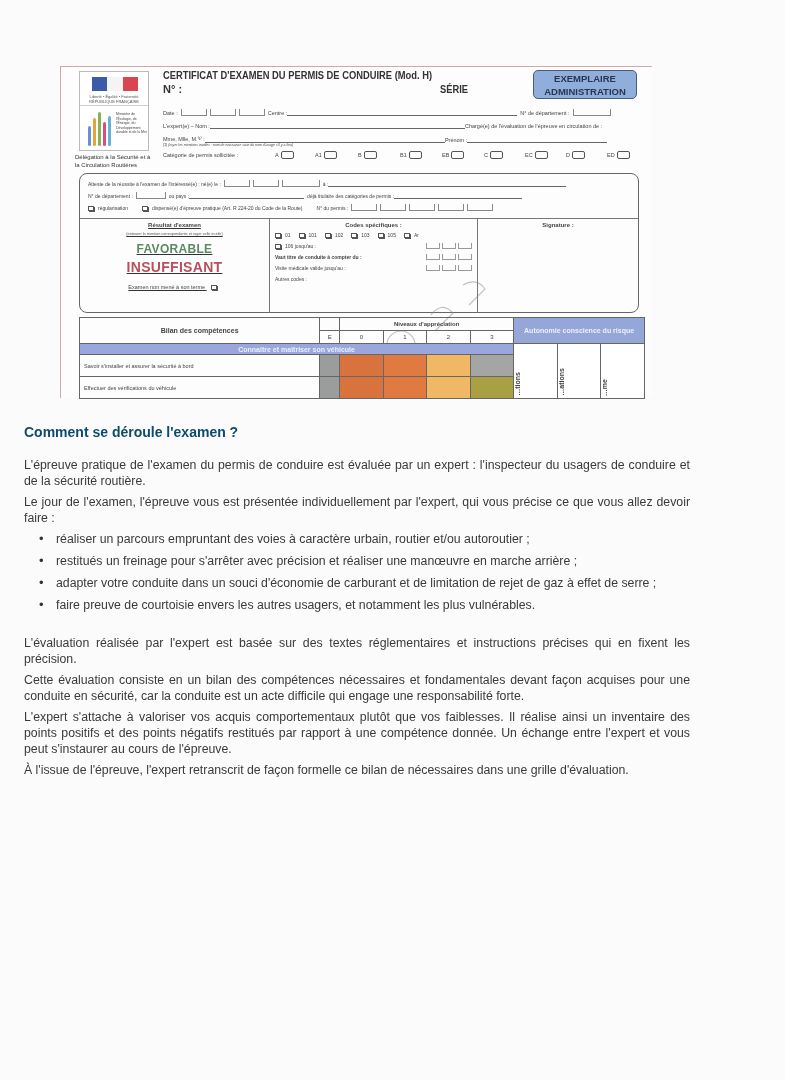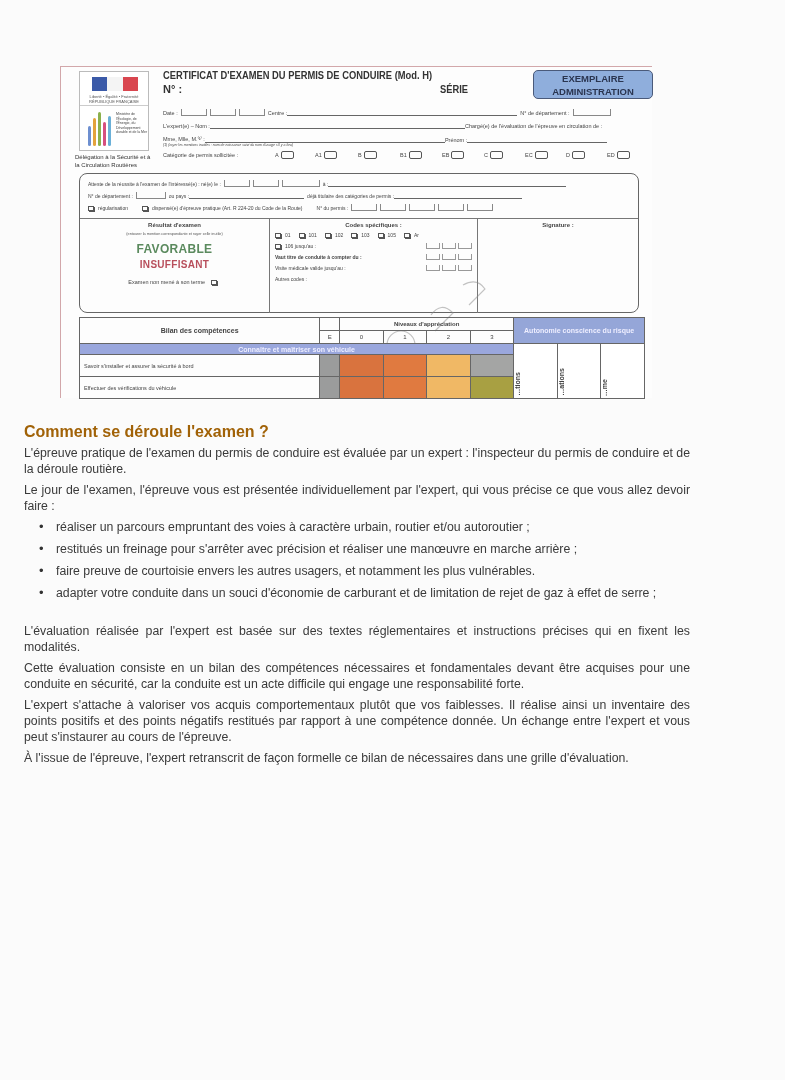--- a/index.html
+++ b/index.html
@@ -22,41 +22,41 @@
   .logo-bottom { position: relative; height: 45px; }
   .logo-bars { position: absolute; left: 6px; top: 6px; width: 28px; height: 34px; }
   .logo-bars i { position: absolute; bottom: 0; width: 3px; border-radius: 2px; }
   .logo-bottom .min { position: absolute; left: 36px; top: 6px; font-size: 3.5px; line-height: 4.5px; color: #444; }
   .delegation { position: absolute; left: 14px; top: 86px; font-size: 6px; line-height: 8px; color: #333; width: 80px; }
 
   .title { position: absolute; left: 102px; top: 2px; font-weight: bold; font-size: 11px; color: #333; letter-spacing: 0; transform: scaleX(0.85); transform-origin: left; white-space: nowrap; }
   .num { position: absolute; left: 102px; top: 16px; font-weight: bold; font-size: 11px; color: #333; }
   .serie { position: absolute; left: 379px; top: 16px; font-weight: bold; font-size: 11px; color: #333; transform: scaleX(0.85); transform-origin: left;}
   .exemplaire {
-    position: absolute; left: 472px; top: 3px; width: 120px; height: 29px;
+    position: absolute; left: 472px; top: 3px; width: 104px; height: 29px;
     background: #8faedc; border: 1px solid #4a5a7a; border-radius: 5px;
     font-weight: bold; font-size: 9.5px; color: #2a3550; text-align: center; line-height: 13px; padding-top: 1px;
   }
 
   .f-line { position: absolute; font-size: 5.5px; color: #444; white-space: nowrap; display: flex; align-items: flex-end; }
   .underline { border-bottom: 1px solid #666; display: inline-block; height: 6px; }
   .dateboxes { display: inline-flex; gap: 3px; margin: 0 3px; }
   .dateboxes span { display: inline-block; width: 26px; height: 7px; border: 1px solid #888; border-top: none; }
   .cat { position: absolute; top: 84px; font-size: 5.5px; color: #444; display: flex; align-items: center; gap: 2px; }
   .cat .box { width: 13px; height: 8px; border: 1px solid #555; border-radius: 2px; }
 
   .sec2 { position: absolute; left: 18px; top: 106px; width: 560px; height: 140px; border: 1px solid #666; border-radius: 8px; }
   .sec2 .f-line { font-size: 5px; }
   .chk { display: inline-block; width: 6px; height: 5px; border: 1px solid #555; box-shadow: 1px 1px 0 #555; margin-right: 4px; vertical-align: middle; }
 
-  .result-box { position: absolute; left: 0; top: 44px; width: 190px; height: 95px; border-top: 1px solid #777; border-right: 1px solid #777; }
+  .result-box { position: absolute; left: 0; top: 44px; width: 190px; height: 95px; border-top: 1px solid #777; border-right: 1px solid #777; text-decoration: underline; }
   .res-title { text-align: center; font-size: 6px; font-weight: bold; color: #444; margin-top: 3px; }
   .res-sub { text-align: center; font-size: 3.8px; color: #555; margin-top: 4px; }
   .favorable { text-align: center; font-size: 12px; font-weight: bold; color: #5b8a5e; margin-top: 6px; letter-spacing: 0.3px; }
-  .insuffisant { text-align: center; font-size: 10px; font-weight: bold; color: #b84f5c; margin-top: 3px; letter-spacing: 0.3px; }
+  .insuffisant { text-align: center; font-size: 14px; font-weight: bold; color: #b84f5c; margin-top: 3px; letter-spacing: 0.3px; }
   .nonmene { text-align: center; font-size: 5.5px; color: #444; margin-top: 9px; }
 
   .codes-box { position: absolute; left: 190px; top: 44px; width: 208px; height: 95px; border-top: 1px solid #777; border-right: 1px solid #777; padding: 3px 5px; }
   .codes-title { text-align: center; font-weight: bold; font-size: 6px; color: #444; }
   .codes-row { display: flex; gap: 8px; font-size: 5px; color: #444; margin-top: 4px; align-items: center; }
   .codes-line { font-size: 5px; color: #444; margin-top: 5px; display: flex; align-items: center; justify-content: space-between; }
   .mini-dates { display: inline-flex; gap: 2px; }
   .mini-dates span { width: 14px; height: 6px; border: 1px solid #999; border-top: none; }
 
   .sig-box { position: absolute; left: 398px; top: 44px; right: 0; height: 95px; border-top: 1px solid #777; text-align: center; font-size: 6px; font-weight: bold; color: #444; padding-top: 3px; }
@@ -76,21 +76,21 @@
   .c-grey { background: #9b9c9c; }
   .c-or1 { background: #d9733e; }
   .c-or2 { background: #e07a40; }
   .c-yel { background: #f0b865; }
   .c-olive { background: #a8a042; }
   .c-grey2 { background: #a4a5a4; }
   .vert { writing-mode: vertical-rl; transform: rotate(180deg); font-size: 7px; font-weight: bold; color: #444; text-align: left; padding-top: 2px; }
 
   
   .body-text { position: absolute; left: 24px; top: 424px; width: 666px; font-family: "Liberation Sans", sans-serif; font-size: 12.3px; color: #3a3a3a; line-height: 16px; }
-  .h2 { color: #a16207; font-weight: bold; font-size: 16px; margin-bottom: 5px; letter-spacing: 0; }
+  .h2 { color: #0c4a6e; font-weight: bold; font-size: 14px; margin-bottom: 17px; letter-spacing: 0; }
   .p { text-align: justify; margin-bottom: 5px; }
   .bullets { list-style: none; padding-left: 32px; margin-top: 0; }
   .bullets li { position: relative; text-align: justify; margin-bottom: 6px; }
   .bullets li::before { content: "\2022"; position: absolute; left: -17px; top: 0; font-size: 13px; color: #333; }
   .gap { height: 16px; }
 </style>
 </head>
 <body>
 
 <div class="form">
@@ -328,26 +328,26 @@
       <td class="c-or2"></td>
       <td class="c-yel"></td>
       <td class="c-olive"></td>
     </tr>
   </tbody>
     </table>
 </div>
 
 <div class="body-text">
   <div class="h2">Comment se déroule l'examen ?</div>
-  <p class="p">L'épreuve pratique de l'examen du permis de conduire est évaluée par un expert : l'inspecteur du permis de conduire et de la déroule routière.</p>
+  <p class="p">L'épreuve pratique de l'examen du permis de conduire est évaluée par un expert : l'inspecteur du usagers de conduire et de la sécurité routière.</p>
   <p class="p">Le jour de l'examen, l'épreuve vous est présentée individuellement par l'expert, qui vous précise ce que vous allez devoir faire :</p>
   <ul class="bullets">
     <li>réaliser un parcours empruntant des voies à caractère urbain, routier et/ou autoroutier ;</li>
     <li>restitués un freinage pour s'arrêter avec précision et réaliser une manœuvre en marche arrière ;</li>
+    <li>adapter votre conduite dans un souci d'économie de carburant et de limitation de rejet de gaz à effet de serre ;</li>
     <li>faire preuve de courtoisie envers les autres usagers, et notamment les plus vulnérables.</li>
-    <li>adapter votre conduite dans un souci d'économie de carburant et de limitation de rejet de gaz à effet de serre ;</li>
   </ul>
   <div class="gap"></div>
-  <p class="p">L'évaluation réalisée par l'expert est basée sur des textes réglementaires et instructions précises qui en fixent les modalités.</p>
-  <p class="p">Cette évaluation consiste en un bilan des compétences nécessaires et fondamentales devant être acquises pour une conduite en sécurité, car la conduite est un acte difficile qui engage une responsabilité forte.</p>
+  <p class="p">L'évaluation réalisée par l'expert est basée sur des textes réglementaires et instructions précises qui en fixent les précision.</p>
+  <p class="p">Cette évaluation consiste en un bilan des compétences nécessaires et fondamentales devant façon acquises pour une conduite en sécurité, car la conduite est un acte difficile qui engage une responsabilité forte.</p>
   <p class="p">L'expert s'attache à valoriser vos acquis comportementaux plutôt que vos faiblesses. Il réalise ainsi un inventaire des points positifs et des points négatifs restitués par rapport à une compétence donnée. Un échange entre l'expert et vous peut s'instaurer au cours de l'épreuve.</p>
   <p class="p">À l'issue de l'épreuve, l'expert retranscrit de façon formelle ce bilan de nécessaires dans une grille d'évaluation.</p>
 </div>
 
 </body></html>

